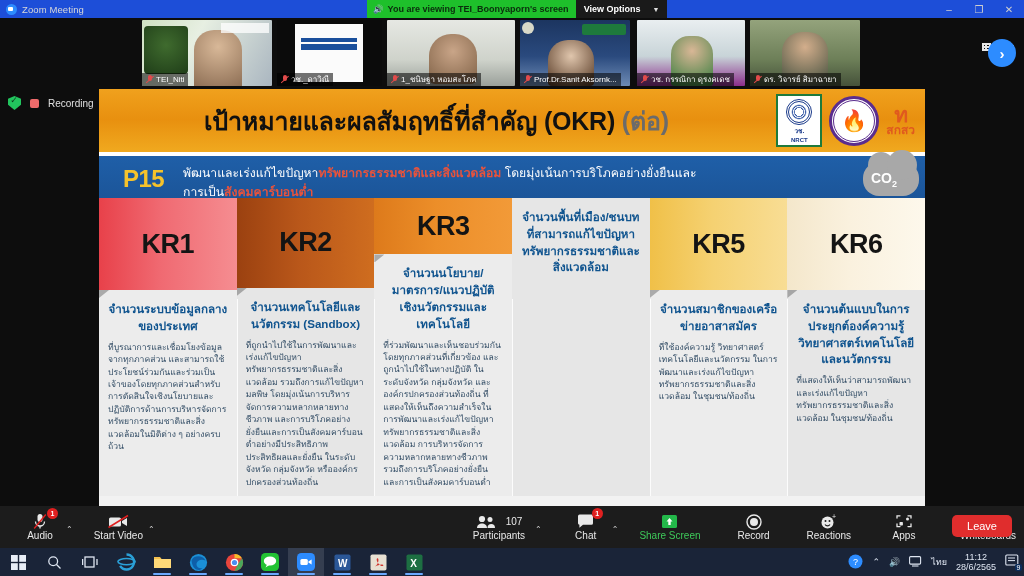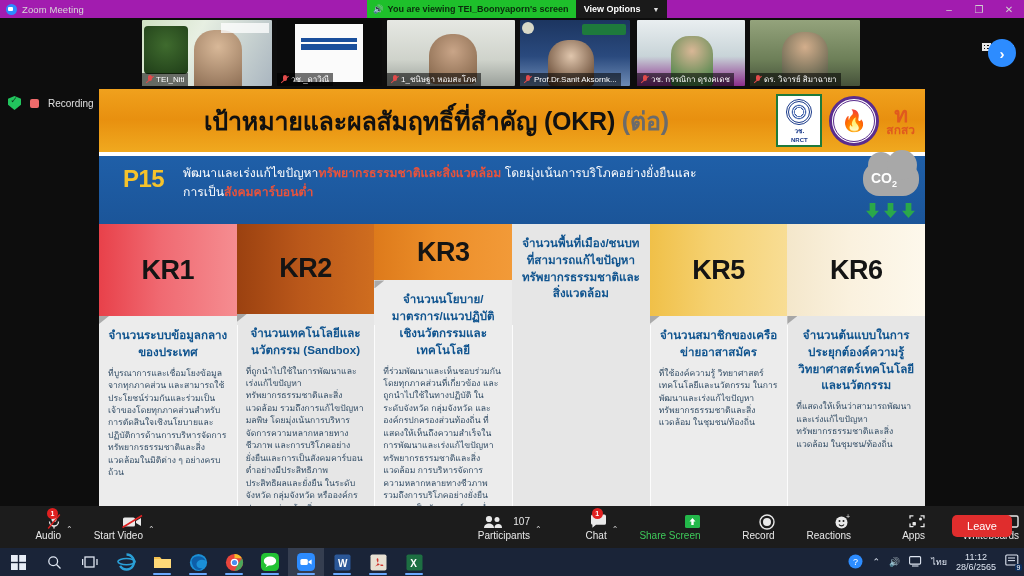--- a/index.html
+++ b/index.html
@@ -7,21 +7,21 @@
     width: 1024px; height: 576px;
     overflow: hidden;
     background: #0a0a0a;
     font-family: "Liberation Sans", "DejaVu Sans", sans-serif;
   }
   #app { position: relative; width: 1024px; height: 576px; background: #0d0d0d; }
 
   
   .titlebar {
     position: absolute; top: 0; left: 0; width: 1024px; height: 18px;
-    background: #a21caf; display: flex; align-items: center;
+    background: #1d4ed8; display: flex; align-items: center;
   }
   .tb-left { display: flex; align-items: center; gap: 5px; padding-left: 6px; }
   .zoom-logo {
     width: 11px; height: 11px; border-radius: 50%;
     background: #2d8cff; position: relative;
   }
   .zoom-logo:after {
     content: ""; position: absolute; left: 2px; top: 3.5px;
     width: 5px; height: 4px; background: #fff; border-radius: 1px;
   }
@@ -166,21 +166,21 @@
   .logo-sks .mark {
     font-size: 21px; color: #e05a1e; font-weight: bold; line-height: .95;
     letter-spacing: -1px;
   }
   .logo-sks .mark2 {
     font-size: 12px; color: #e05a1e; font-weight: bold; line-height: 1;
   }
   .white-rule { height: 4px; background: #ffffff; }
 
   .band {
-    position: relative; height: 68px;
+    position: relative; height: 42px;
     background: linear-gradient(180deg,#1f5fa8 0%,#1b5599 100%);
     padding: 14px 0 0 0;
   }
   .band .p15 {
     position: absolute; left: 24px; top: 9px;
     font-size: 24px; font-weight: bold; color: #f6c32b; letter-spacing: -.5px;
   }
   .band .btext {
     position: absolute; left: 84px; top: 8px; right: 78px;
     font-size: 12.2px; color: #ffffff; line-height: 1.55;
@@ -255,21 +255,21 @@
     background: rgba(255,255,255,.85);
   }
 
   
   .toolbar {
     position: absolute; left: 0; bottom: 28px; width: 1024px; height: 42px;
     background: #1c1c1c; display: flex; align-items: center;
   }
   .tb-item {
     position: relative; display: flex; flex-direction: column;
-    align-items: flex-end; justify-content: center; gap: 0;
+    align-items: center; justify-content: center; gap: 0;
     min-width: 52px; height: 42px; padding: 0 5px;
   }
   .tb-item .lab { color: #e9e9e9; font-size: 10px; white-space: nowrap; }
   .tb-item .lab.green { color: #3ec95a; }
   .tb-ico { height: 17px; display: flex; align-items: center; color: #e9e9e9; }
   .badge {
     position: absolute; top: 2px; right: 8px;
     background: #e02020; color: #fff; font-size: 7px; font-weight: bold;
     border-radius: 50%; width: 11px; height: 11px;
     display: flex; align-items: center; justify-content: center;

